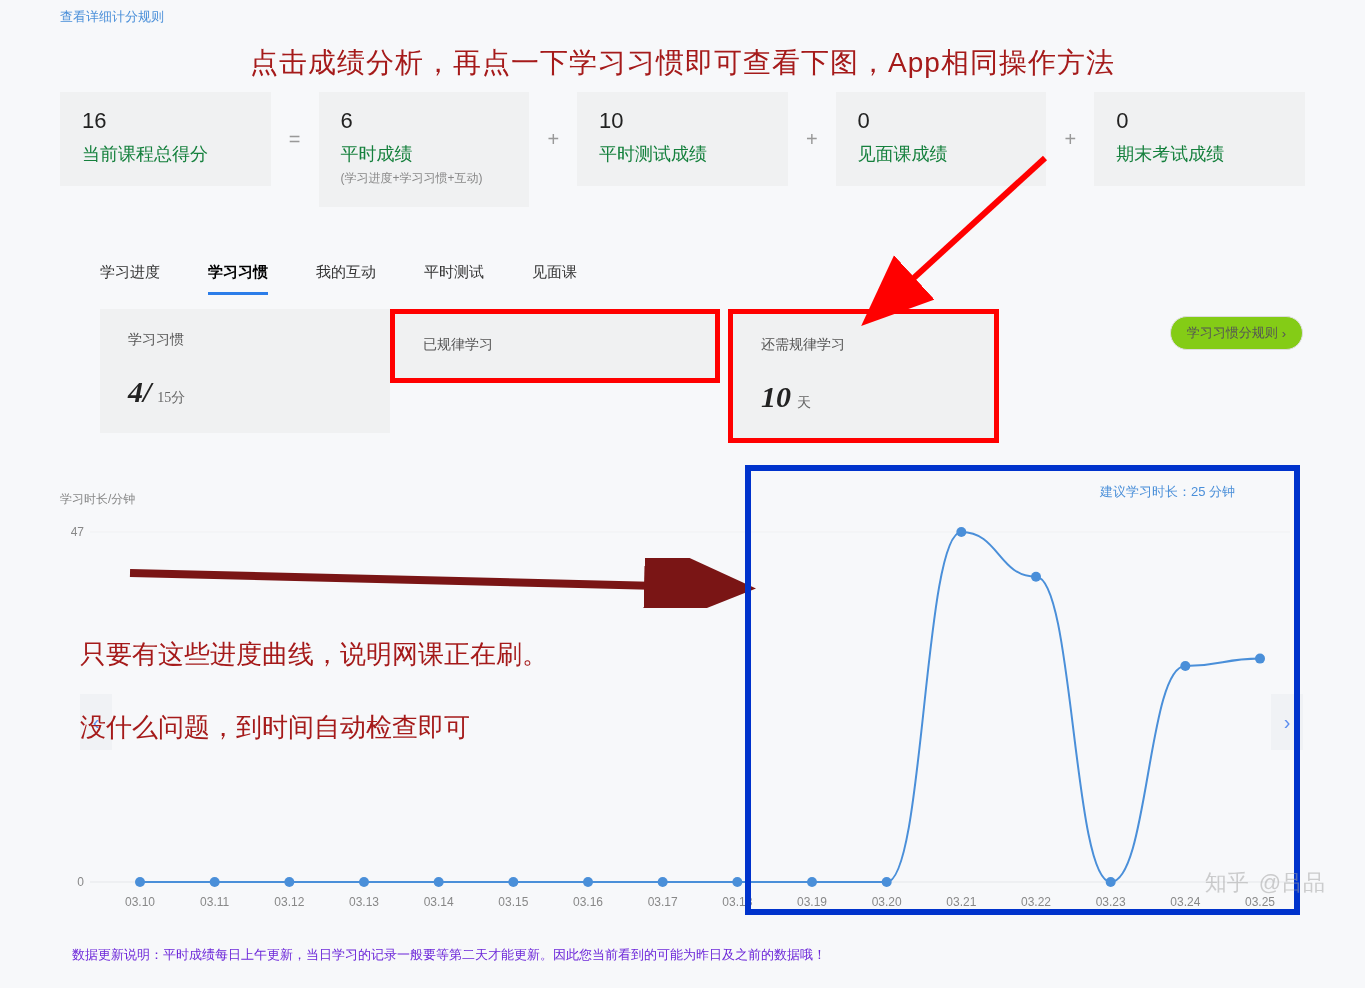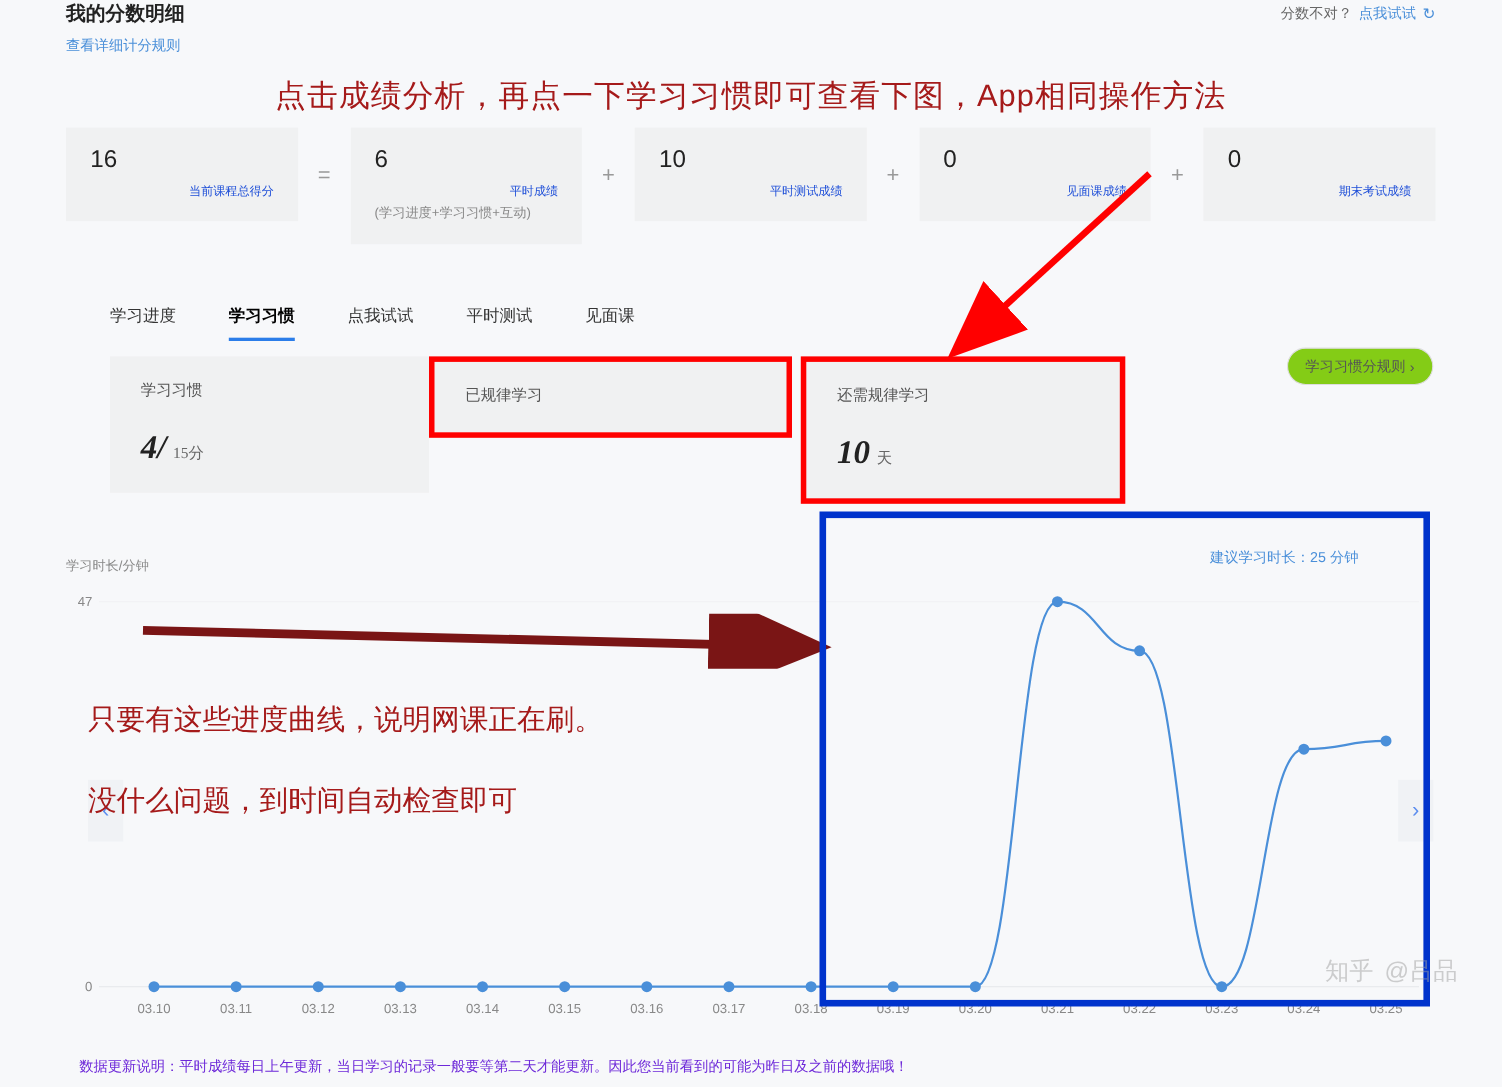--- a/index.html
+++ b/index.html
@@ -12,31 +12,31 @@
 .refresh-icon { color: #4a8fd9; font-size: 14px; }
 .rules-link { color: #4a8fd9; font-size: 13px; margin-top: 8px; display: inline-block; cursor: pointer; }
 .annotation-top { color: #a51a1a; font-size: 28px; font-weight: normal; text-align: center; margin: 18px 0 6px; letter-spacing: 1px; }
 .annotation-blue { color: #0052cc; font-size: 28px; font-weight: normal; position: absolute; right: 70px; top: 115px; }
 .score-row { display: flex; align-items: flex-start; gap: 0; margin-top: 10px; }
 .score-card { background: #f0f1f2; padding: 18px 22px 20px 22px; min-height: 80px; }
 .score-card.big { width: 215px; }
 .score-card.med { width: 215px; }
 .score-card.last { width: 215px; }
 .score-num { font-size: 22px; color: #222; line-height: 1; }
-.score-label { font-size: 11px; color: #1d4ed8; margin-top: 10px; text-align: right; }
+.score-label { font-size: 18px; color: #15803d; margin-top: 10px; }
 .score-sublabel { font-size: 12px; color: #888; margin-top: 4px; }
 .op { color: #999; font-size: 20px; align-self: center; padding: 0 18px; margin-top: -20px; }
 .tabs { display: flex; gap: 48px; margin-top: 56px; padding-left: 40px; border-bottom: none; }
 .tab { font-size: 15px; color: #333; padding-bottom: 10px; cursor: pointer; }
 .tab.active { color: #000; font-weight: bold; border-bottom: 3px solid #2b7de9; }
 .habit-row { display: flex; margin-top: 14px; gap: 0; align-items: flex-start; }
 .habit-card { background: #f0f1f2; padding: 22px 28px 24px 28px; position: relative; }
 .habit-card.c1 { width: 290px; margin-left: 40px; }
 .habit-card.c2 { width: 330px; border: 5px solid #ff0000; }
-.habit-card.c3 { width: 295px; border: 5px solid #ff0000; margin-left: 8px; }
+.habit-card.c3 { width: 271px; border: 5px solid #ff0000; margin-left: 8px; }
 .habit-title { font-size: 14px; color: #555; }
 .habit-val-row { text-align: left; margin-top: 26px; font-family: Liberation Serif, serif; }
 .habit-big { font-size: 30px; font-weight: bold; font-style: italic; color: #222; display: inline; }
 .habit-unit { font-size: 14px; color: #666; margin-left: 6px; }
 .rules-btn { position: absolute; right: 62px; top: 316px; background: #84cc16; border: 1px solid #ddd; border-radius: 18px; padding: 7px 16px; font-size: 13px; color: #555; display: flex; align-items: center; gap: 4px; cursor: pointer; }
 .chart-section { margin-top: 48px; position: relative; }
 .chart-ylabel { font-size: 12px; color: #888; }
 .chart-hint { position: absolute; right: 70px; top: -8px; font-size: 13px; color: #4a8fd9; }
 .chart-wrap { position: relative; margin-top: 4px; }
 .chart-svg { display: block; }
@@ -46,28 +46,20 @@
 .blue-box { position: absolute; border: 6px solid #0033cc; pointer-events: none; }
 .annotation-mid { position: absolute; color: #a51a1a; font-size: 26px; line-height: 1.9; left: 80px; top: 630px; }
 .footer-note { font-size: 13px; color: #6d28d9; margin-top: 14px; padding-left: 12px; }
 .watermark { position: absolute; right: 40px; bottom: 90px; font-size: 22px; color: rgba(160,160,160,0.5); display: flex; align-items: center; gap: 10px; }
 .arrow-svg { position: absolute; pointer-events: none; }
 </style>
 </head>
 <body>
 
 <div class="container">
-  <div class="header-row">
-    <div class="title">我的分数明细</div>
-    <div class="feedback">
-      <span>分数不对？</span>
-      <span class="feedback-link">点我试试</span>
-      <span class="refresh-icon">↻</span>
-    </div>
-  </div>
   <a class="rules-link">查看详细计分规则</a>
 
   <div class="annotation-top">点击成绩分析，再点一下学习习惯即可查看下图，App相同操作方法</div>
 
   <div class="score-row">
     <div class="score-card big">
       <div class="score-num">16</div>
       <div class="score-label">当前课程总得分</div>
     </div>
     <div class="op">=</div>
@@ -89,21 +81,21 @@
     <div class="op">+</div>
     <div class="score-card last">
       <div class="score-num">0</div>
       <div class="score-label">期末考试成绩</div>
     </div>
   </div>
 
   <div class="tabs">
     <div class="tab">学习进度</div>
     <div class="tab active">学习习惯</div>
-    <div class="tab">点我试试</div>
+    <div class="tab">我的互动</div>
     <div class="tab">平时测试</div>
     <div class="tab">见面课</div>
   </div>
 
   <div class="habit-row">
     <div class="habit-card c1">
       <div class="habit-title">学习习惯</div>
       <div class="habit-val-row">
         <span class="habit-big">4/</span><span class="habit-unit">15分</span>
       </div>

